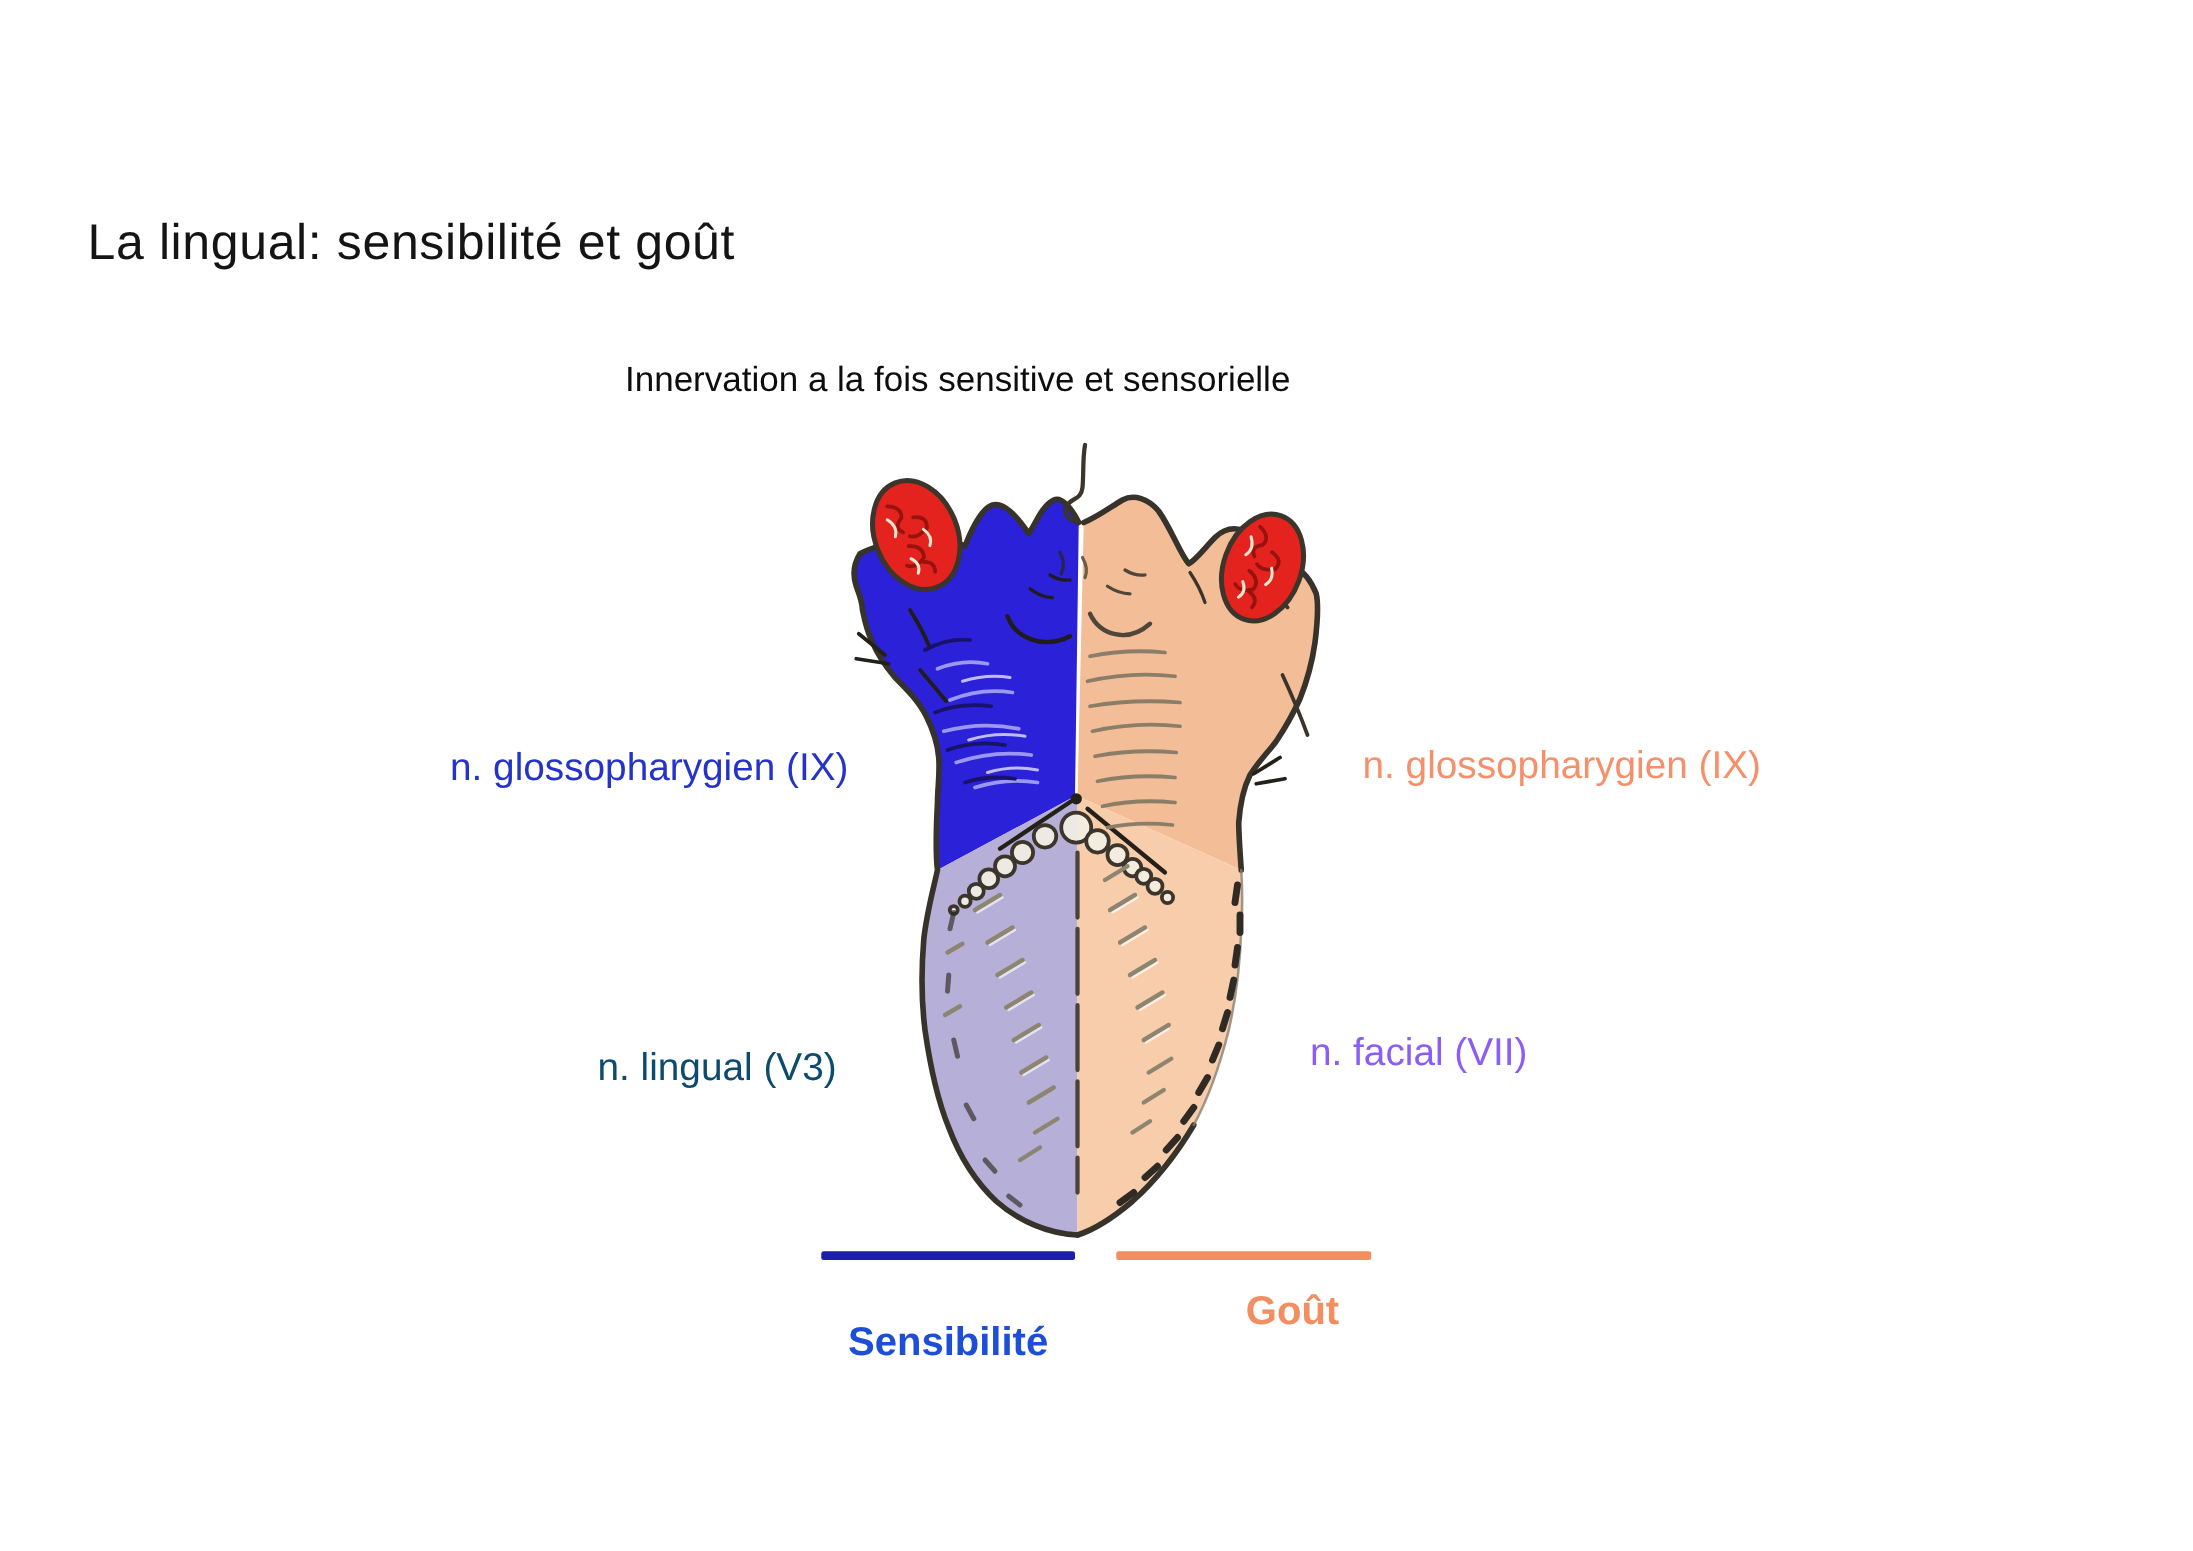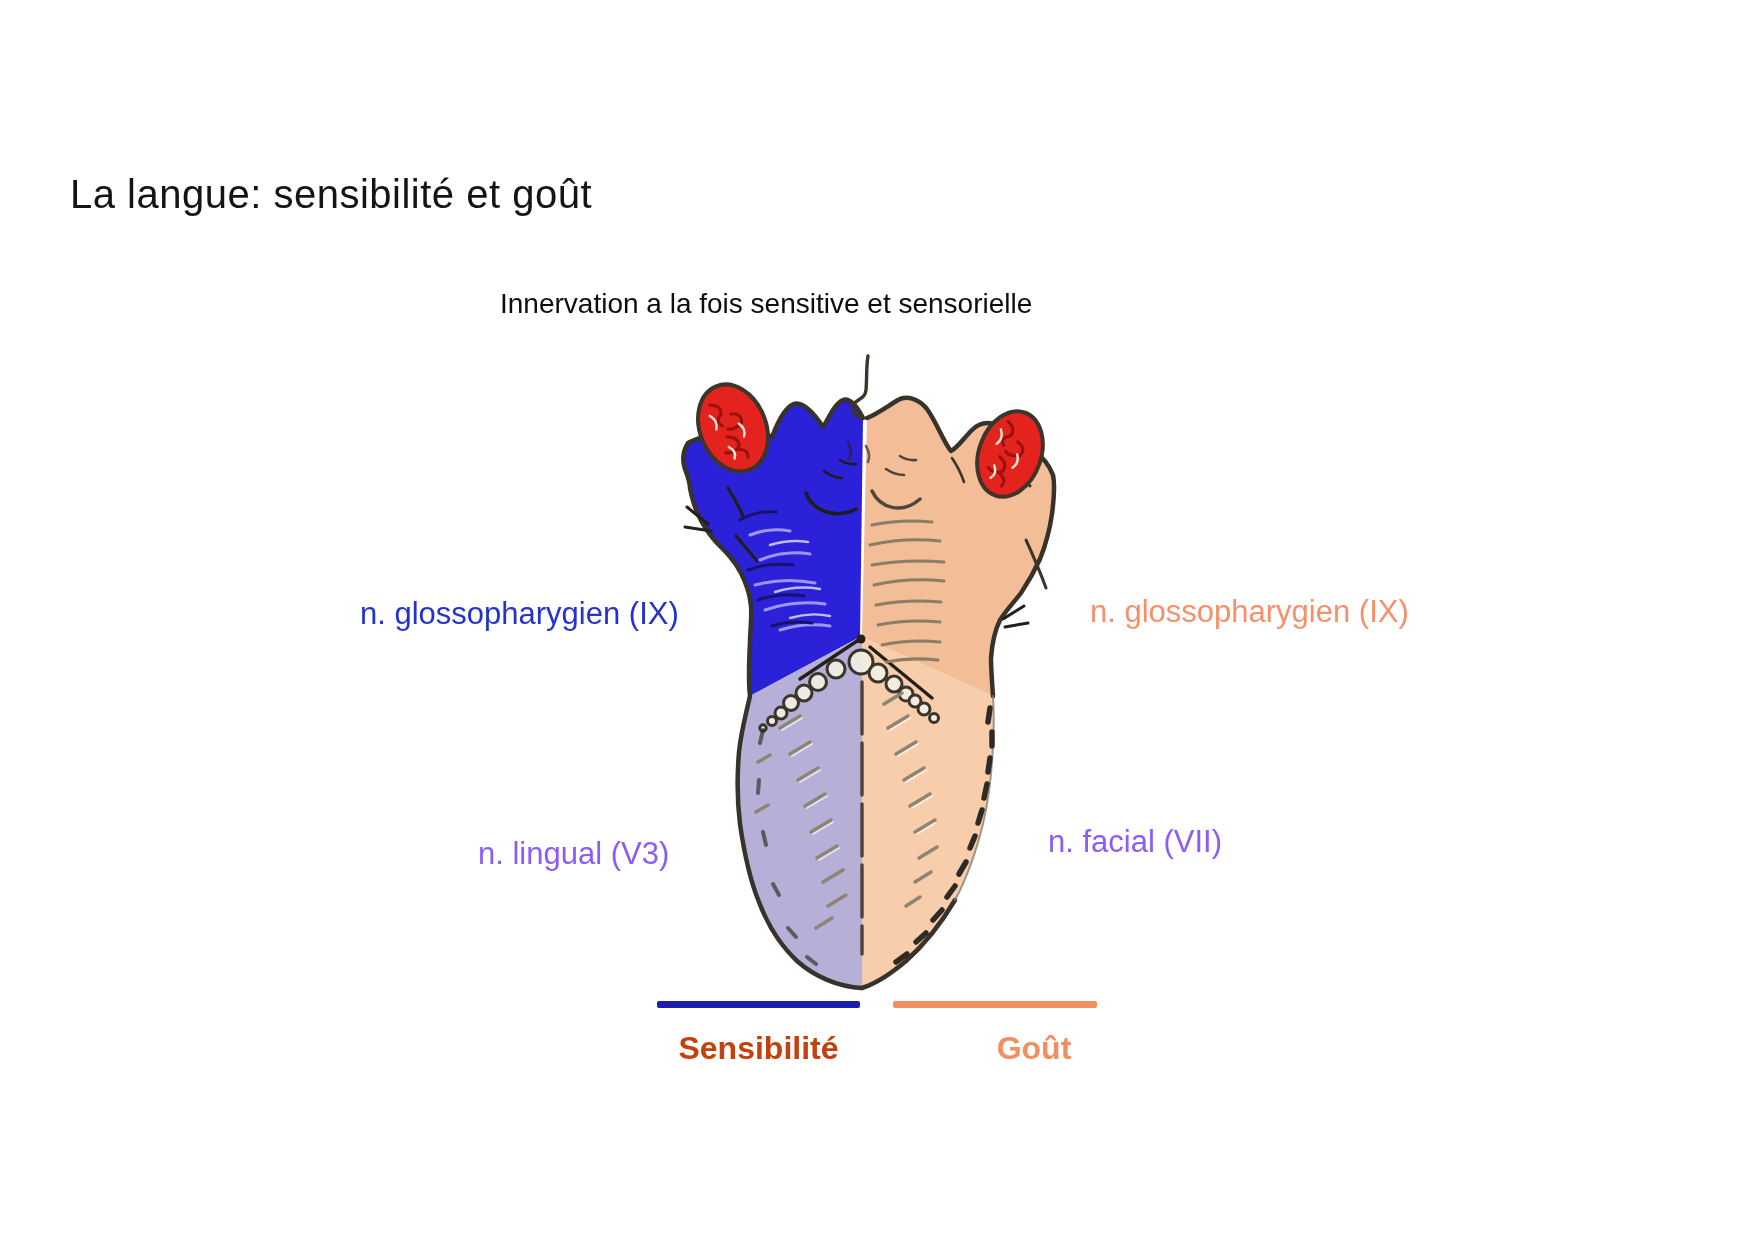--- a/index.html
+++ b/index.html
@@ -19,21 +19,21 @@
   .legend-line.sens{left:657px;width:203px;}
   .legend-line.gout{left:893px;width:204px;}
   .legend-text{top:1030px;font-size:32px;font-weight:700;text-align:center;}
   .legend-text.sens{left:657px;width:203px;}
   .legend-text.gout{left:932px;width:204px;}
   svg.tongue{left:600px;top:330px;width:520px;height:700px;}
 </style>
 </head>
 <body>
 
-<div class="abs title" style="color: rgb(20, 20, 20);">La langue: sensibilité et goût</div>
+<div class="abs title" style="color: rgb(20, 20, 20);">La lingual: sensibilité et goût</div>
 
 <div class="abs subtitle" style="color: rgb(13, 13, 13);">Innervation a la fois sensitive et sensorielle</div>
 
 <svg class="abs tongue" viewBox="0 0 520 700" xmlns="http://www.w3.org/2000/svg">
 
   <path d="M263,88 C257,76 249,67 243,70 C234,74 229,88 223,97 C215,85 204,71 194,74
            C185,77 177,94 172,107 C159,100 145,96 133,100 C117,103 99,107 88,113
            C83,121 82,130 85,139 C88,147 90,152 90,158 C92,168 94,176 98,184
            C104,198 111,206 116,212 C126,222 135,231 141,243 C147,255 150,264 151,276
            C152,290 150,300 150,312 C149,332 148,350 150,366 L260,307 Z" fill="#2a21d9"></path>
@@ -233,19 +233,19 @@
     <g fill="none" stroke="#eee6d2" stroke-width="2.4" stroke-linecap="round">
       <path d="M-17,-20 q6,8 1,15"></path>
         <path d="M7,-2 q5,8 0,14"></path>
         <path d="M-11,16 q6,7 1,13"></path>
     </g>
   </g>
 </svg>
 
 <div class="abs nerve-label lbl-post-left" style="color: rgb(37, 51, 203);">n. glossopharygien (IX)</div>
 <div class="abs nerve-label lbl-post-right" style="color: rgb(245, 144, 106);">n. glossopharygien (IX)</div>
-<div class="abs nerve-label lbl-ant-left" style="color: #8b5cf6;">n. lingual (V3)</div>
+<div class="abs nerve-label lbl-ant-left" style="color: #0c4a6e;">n. lingual (V3)</div>
 <div class="abs nerve-label lbl-ant-right" style="color: #8b5cf6;">n. facial (VII)</div>
 
 <div class="abs legend-line sens" style="background-color: rgb(28, 31, 174);"></div>
 <div class="abs legend-line gout" style="background-color: rgb(242, 142, 96);"></div>
-<div class="abs legend-text sens" style="color: #c2410c;">Sensibilité</div>
+<div class="abs legend-text sens" style="color: #1d4ed8; margin-top: 25px;">Sensibilité</div>
 <div class="abs legend-text gout" style="color: rgb(242, 142, 96);">Goût</div>
 
 </body></html>

